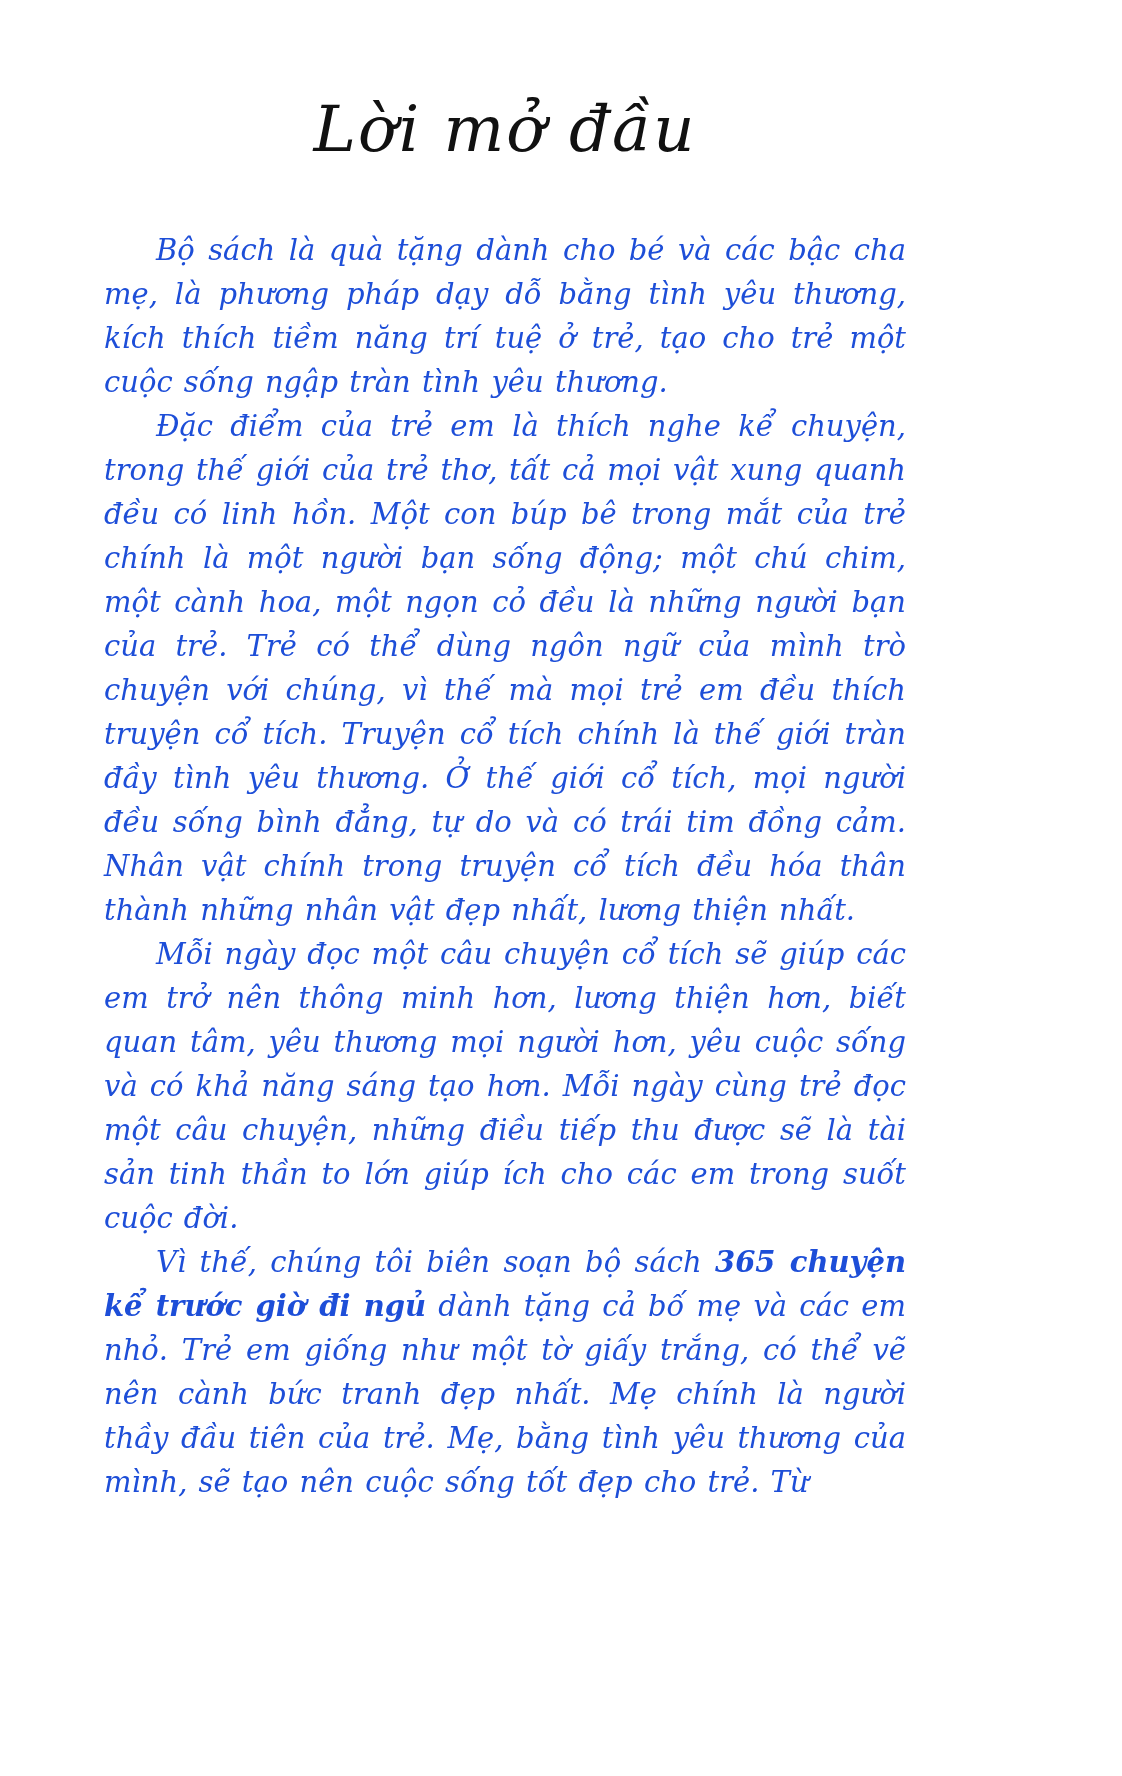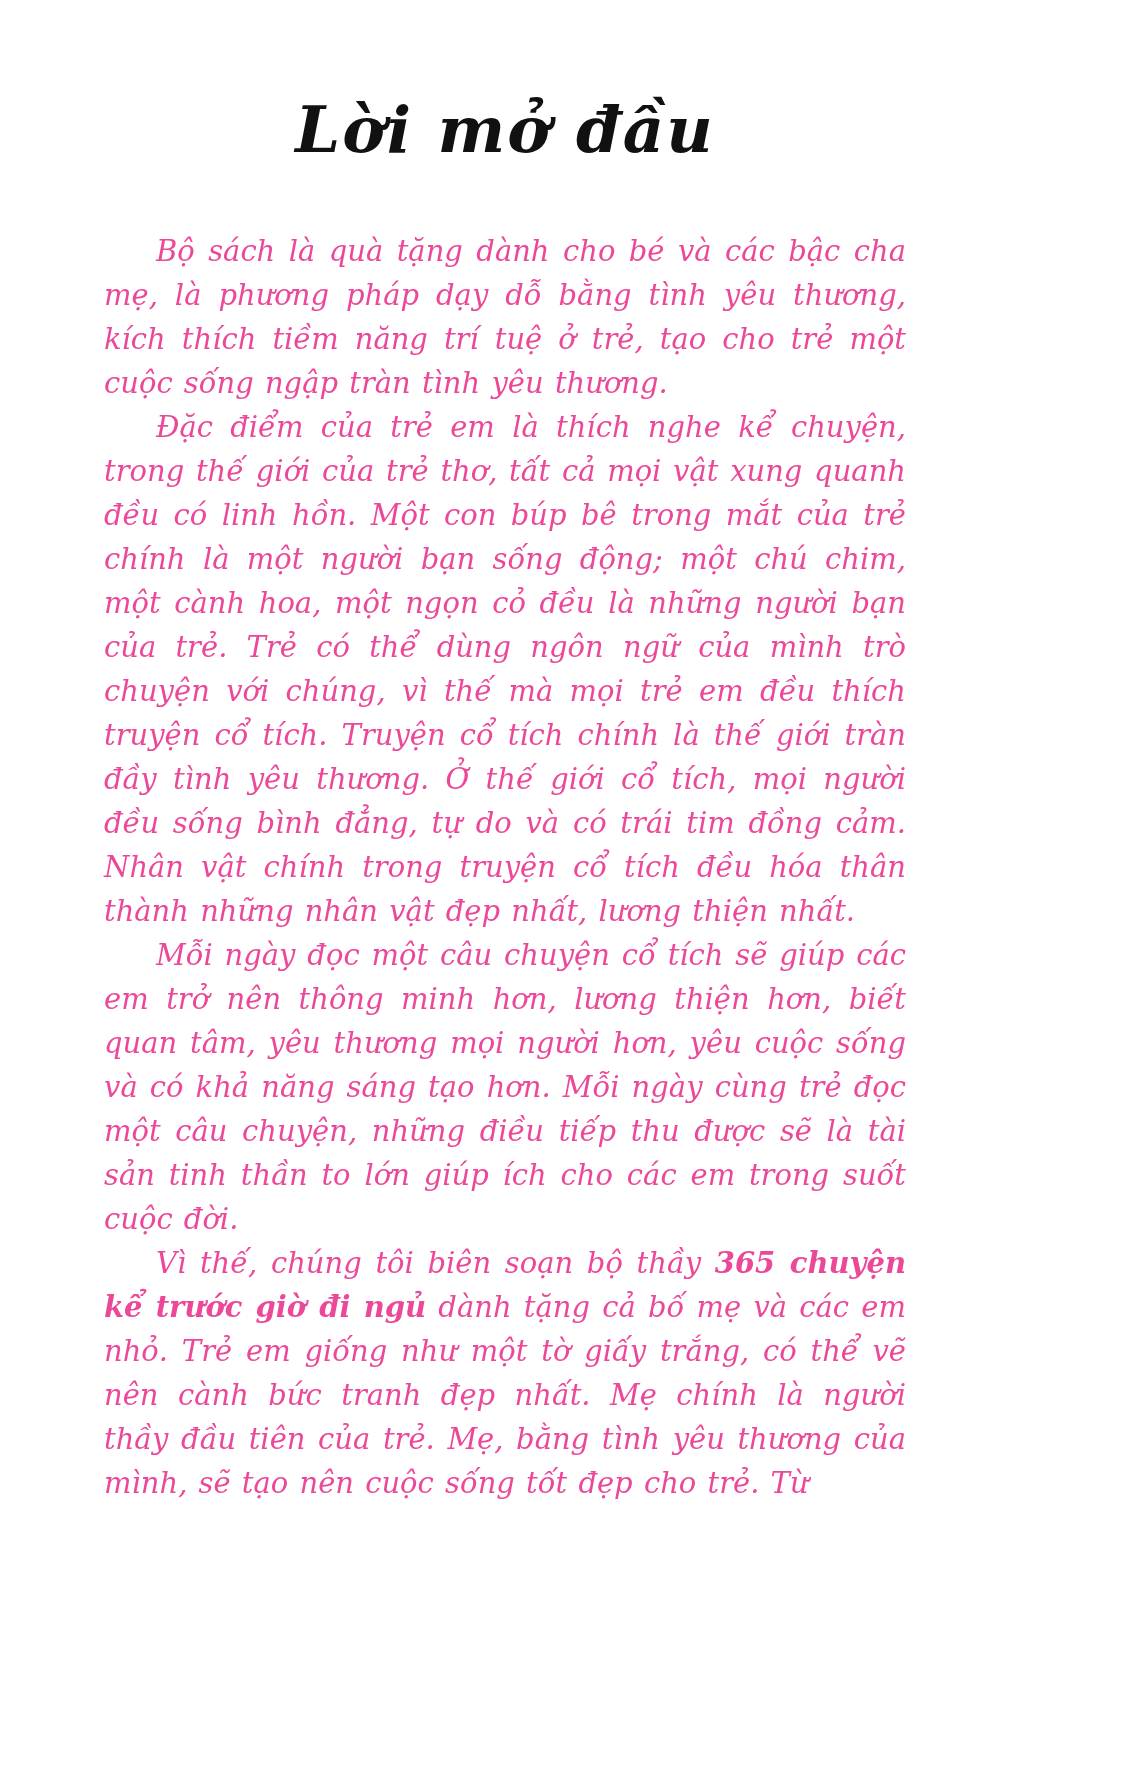--- a/index.html
+++ b/index.html
@@ -20,35 +20,35 @@
       width: 1122px;
       height: 1776px;
       padding: 92px 216px 40px 104px; 
       background: #ffffff;
     }
     
     .page-title {
       margin: 0 0 62px 0;
       text-align: center;
       font-size: 64px;
-      font-weight: 700;
+      font-weight: 400;
       font-style: italic;
       letter-spacing: 2px;
       color: #111111;
       font-family: "DejaVu Serif", "Liberation Serif", serif;
     }
     
     .body-text p {
       margin: 0;
       font-size: 29px;
       line-height: 44px;
       font-style: italic;
       text-align: justify;
       text-indent: 52px;
-      color: #ec4899;
+      color: #1d4ed8;
       word-spacing: 2px;
     }
     .bold-inline {
       font-weight: bold;
     }
   </style>
 </head>
 <body>
 
 <div class="page">
@@ -56,17 +56,17 @@
   <h1 class="page-title">Lời mở đầu</h1>
 
   <div class="body-text">
 
     <p>Bộ sách là quà tặng dành cho bé và các bậc cha mẹ, là phương pháp dạy dỗ bằng tình yêu thương, kích thích tiềm năng trí tuệ ở trẻ, tạo cho trẻ một cuộc sống ngập tràn tình yêu thương.</p>
 
     <p>Đặc điểm của trẻ em là thích nghe kể chuyện, trong thế giới của trẻ thơ, tất cả mọi vật xung quanh đều có linh hồn. Một con búp bê trong mắt của trẻ chính là một người bạn sống động; một chú chim, một cành hoa, một ngọn cỏ đều là những người bạn của trẻ. Trẻ có thể dùng ngôn ngữ của mình trò chuyện với chúng, vì thế mà mọi trẻ em đều thích truyện cổ tích. Truyện cổ tích chính là thế giới tràn đầy tình yêu thương. Ở thế giới cổ tích, mọi người đều sống bình đẳng, tự do và có trái tim đồng cảm. Nhân vật chính trong truyện cổ tích đều hóa thân thành những nhân vật đẹp nhất, lương thiện nhất.</p>
 
     <p>Mỗi ngày đọc một câu chuyện cổ tích sẽ giúp các em trở nên thông minh hơn, lương thiện hơn, biết quan tâm, yêu thương mọi người hơn, yêu cuộc sống và có khả năng sáng tạo hơn. Mỗi ngày cùng trẻ đọc một câu chuyện, những điều tiếp thu được sẽ là tài sản tinh thần to lớn giúp ích cho các em trong suốt cuộc đời.</p>
 
-    <p><span>Vì thế, chúng tôi biên soạn bộ thầy </span><span class="bold-inline">365 chuyện kể trước giờ đi ngủ</span><span> dành tặng cả bố mẹ và các em nhỏ. Trẻ em giống như một tờ giấy trắng, có thể vẽ nên cành bức tranh đẹp nhất. Mẹ chính là người thầy đầu tiên của trẻ. Mẹ, bằng tình yêu thương của mình, sẽ tạo nên cuộc sống tốt đẹp cho trẻ. Từ</span></p>
+    <p><span>Vì thế, chúng tôi biên soạn bộ sách </span><span class="bold-inline">365 chuyện kể trước giờ đi ngủ</span><span> dành tặng cả bố mẹ và các em nhỏ. Trẻ em giống như một tờ giấy trắng, có thể vẽ nên cành bức tranh đẹp nhất. Mẹ chính là người thầy đầu tiên của trẻ. Mẹ, bằng tình yêu thương của mình, sẽ tạo nên cuộc sống tốt đẹp cho trẻ. Từ</span></p>
 
   </div>
 
 </div>
 
 </body></html>

